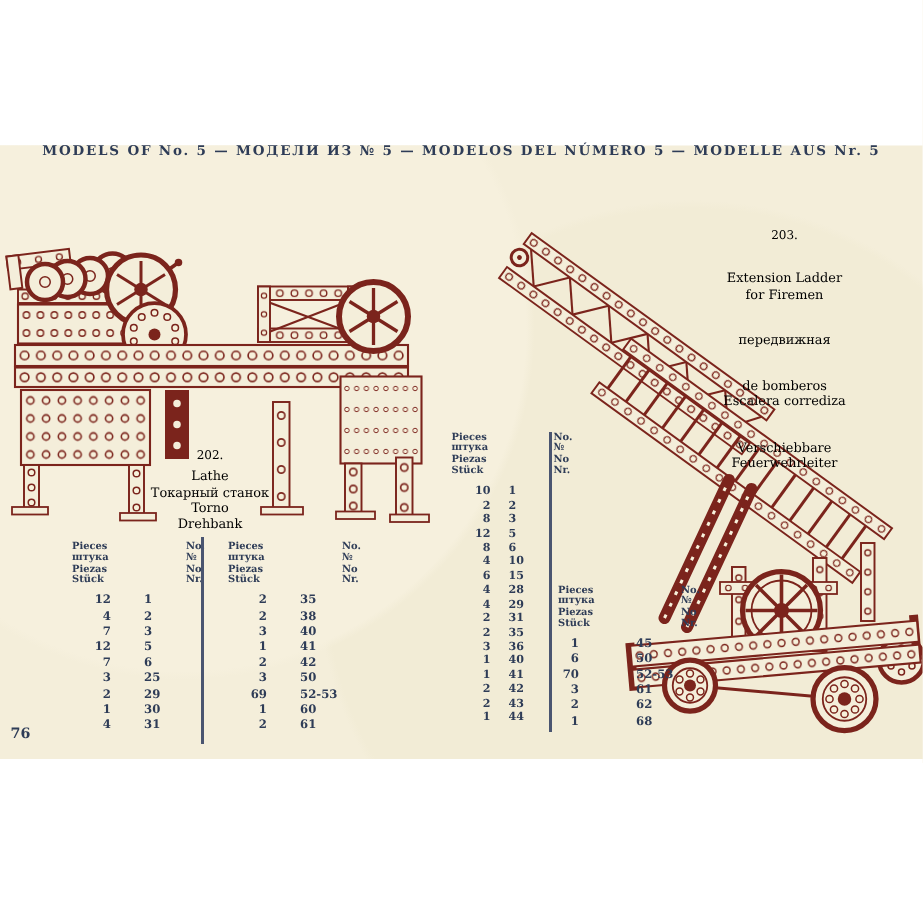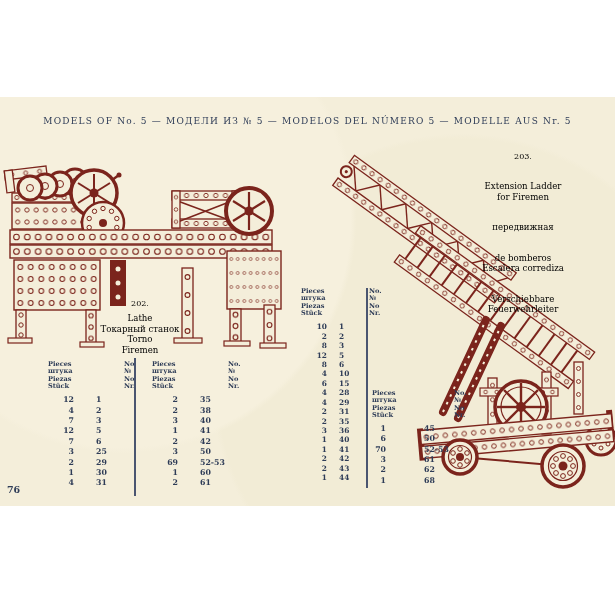--- a/index.html
+++ b/index.html
@@ -3,22 +3,22 @@
 <meta charset="utf-8">
 <style>
   html,body{margin:0;padding:0;}
   body{width:615px;height:615px;background:#ffffff;overflow:hidden;
        font-family:"DejaVu Serif",serif;}
   .canvas{position:relative;width:615px;height:615px;background:#ffffff;}
   .scan-page{position:absolute;left:0;top:97px;width:615px;height:409px;
              background:#f4eeda;
              background-image:radial-gradient(circle at 20% 30%, #f6f0dd 0 40%, transparent 41%),
                               radial-gradient(circle at 75% 70%, #f2ecd6 0 45%, transparent 46%);}
-  .header-line{position:absolute;left:0;top:116px;width:615px;text-align:center;
-               color:#2e3c57;font-weight:normal;font-size:9px;letter-spacing:1.2px;
+  .header-line{position:absolute;left:0;top:96px;width:615px;text-align:center;
+               color:#2e3c57;font-weight:bold;font-size:9px;letter-spacing:1.2px;
                white-space:nowrap;}
   .page-number{position:absolute;left:7px;top:484px;color:#2e3c57;
                font-weight:bold;font-size:9.5px;}
   
   .model-caption{position:absolute;text-align:center;color:#000000;font-weight:normal;}
   .model-number{font-size:8px;margin-bottom:5px;}
   .model-caption .line{font-size:8.6px;line-height:10.5px;white-space:nowrap;}
   .lang-pair{margin-bottom:3px;margin-top:20px;}
   .caption-202{left:55px;top:299px;width:170px;}
   .caption-203{left:440px;top:152px;width:166px;}
@@ -211,21 +211,21 @@
       <rect x="222" y="208" width="26" height="5" fill="#f4eeda" stroke="#7b241c" stroke-width="1.2"></rect>
       <rect x="258" y="210" width="26" height="5" fill="#f4eeda" stroke="#7b241c" stroke-width="1.2"></rect>
     </g>
   </svg>
 
   <div class="model-caption caption-202">
     <div class="model-number">202.</div>
     <div class="line">Lathe</div>
     <div class="line">Токарный станок</div>
     <div class="line">Torno</div>
-    <div class="line">Firemen</div>
+    <div class="line">Drehbank</div>
   </div>
 
   <div class="pt t202l">
       <div class="pt-head">
         <div class="hp">
           <div>Pieces</div>
           <div>штука</div>
           <div>Piezas</div>
           <div>Stück</div>
         </div>

